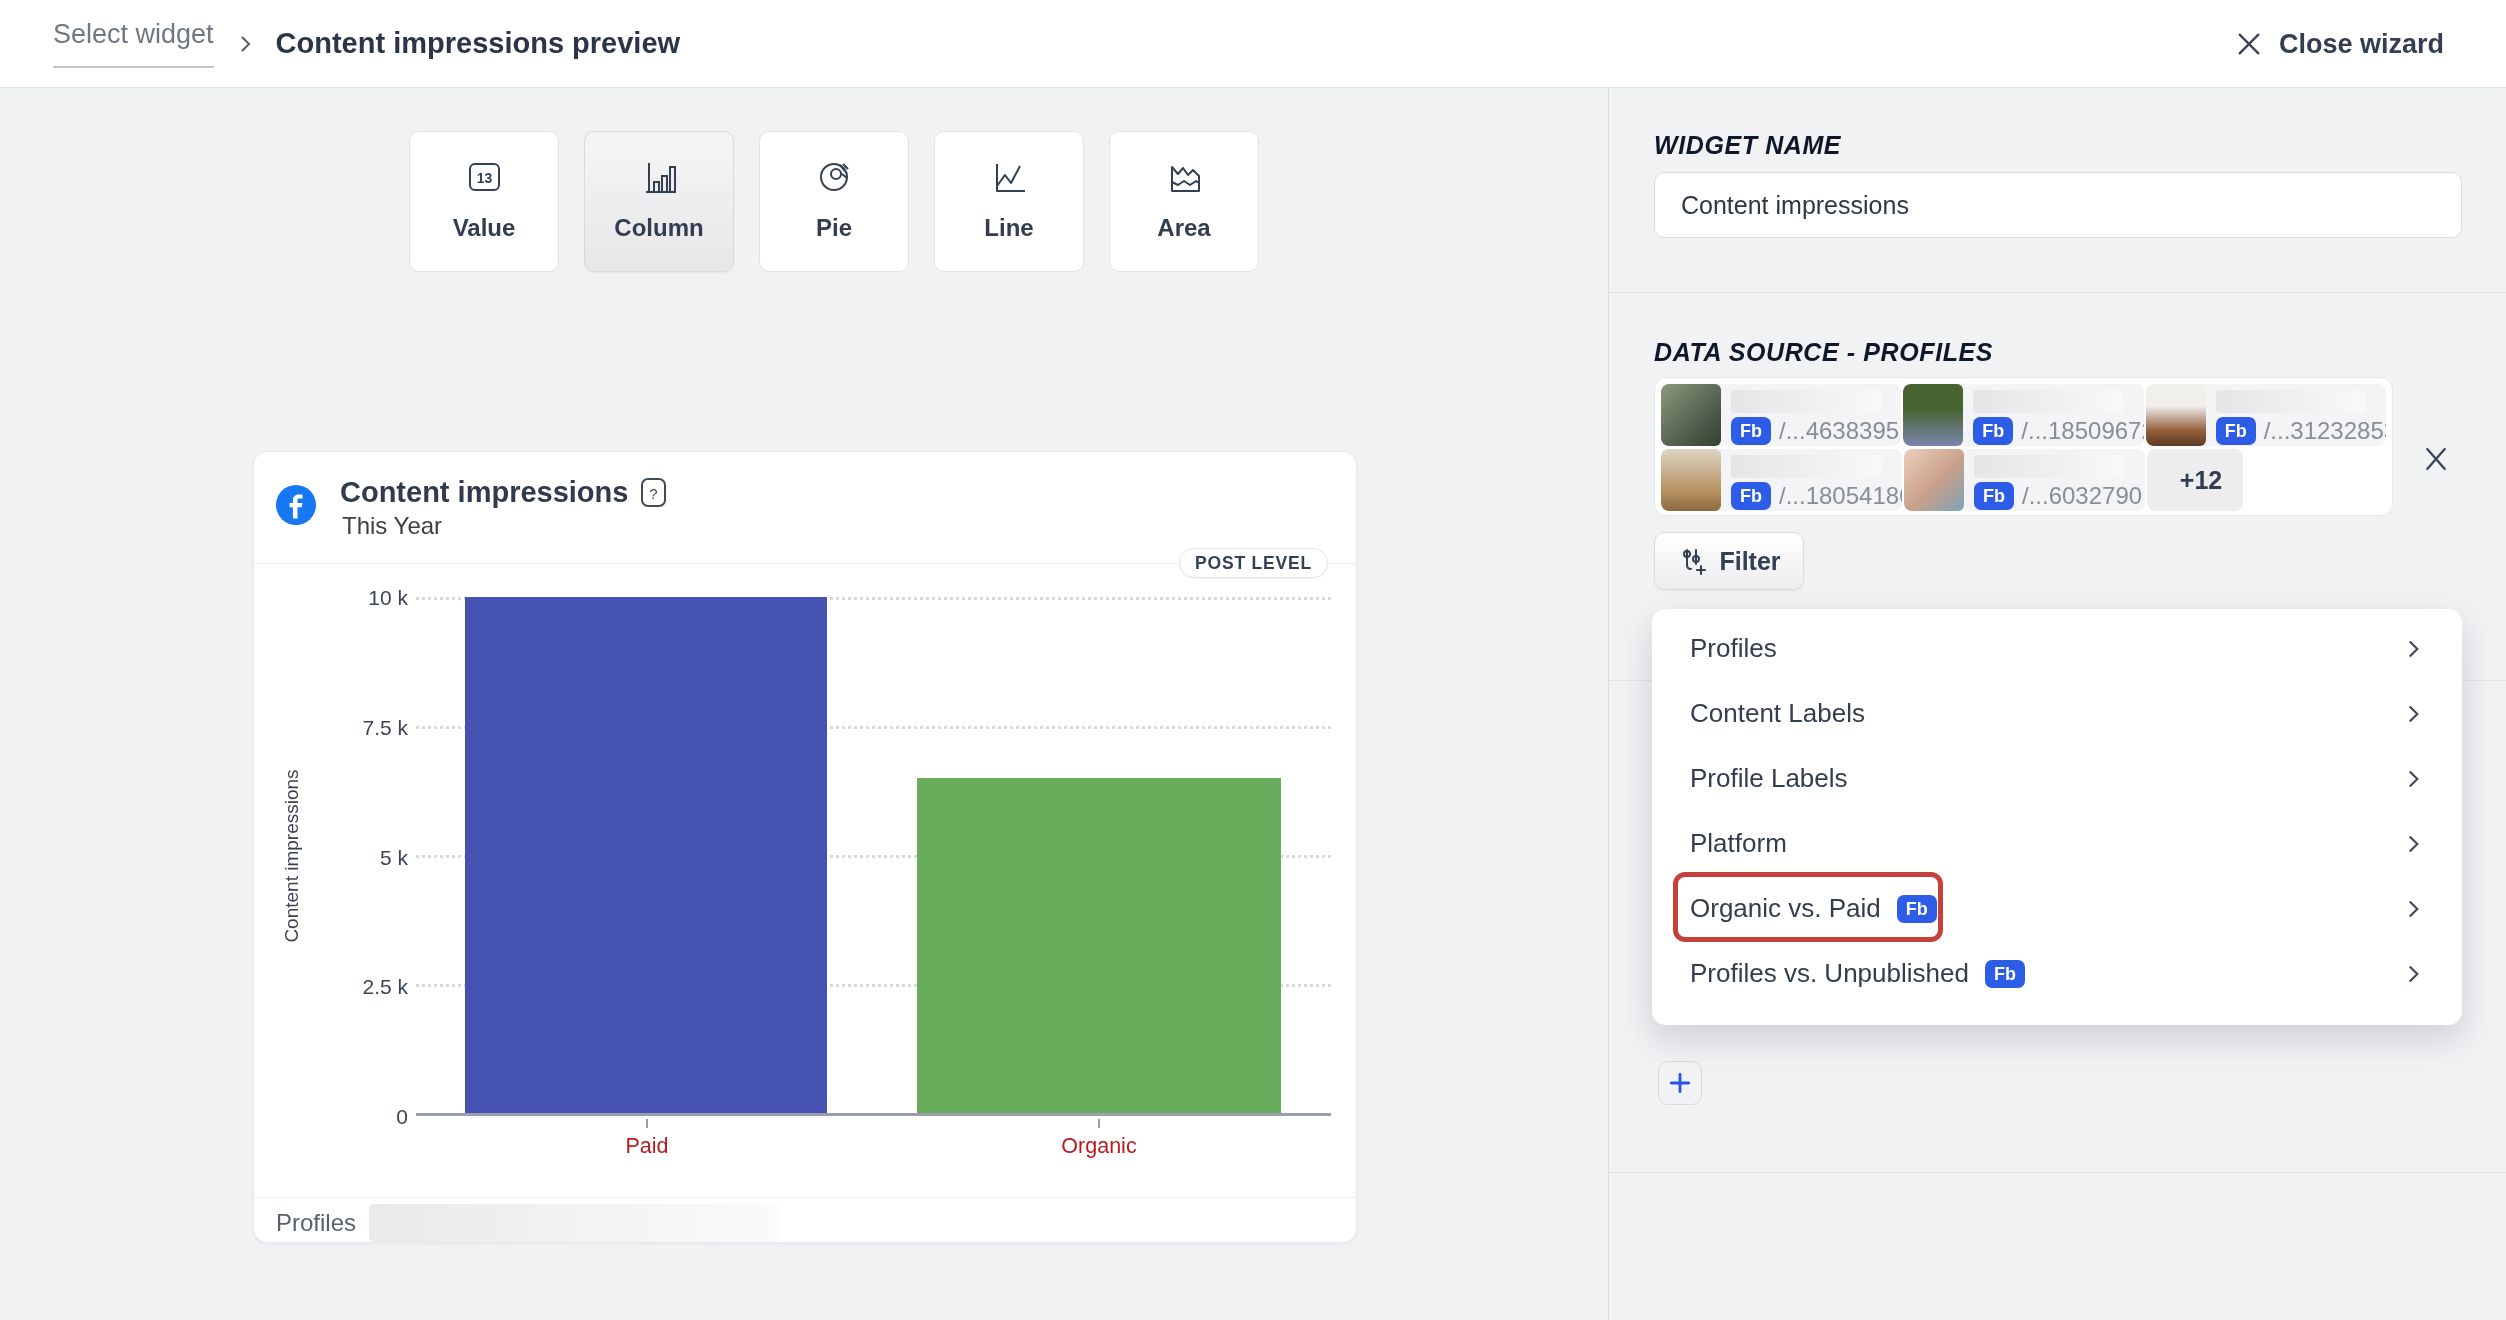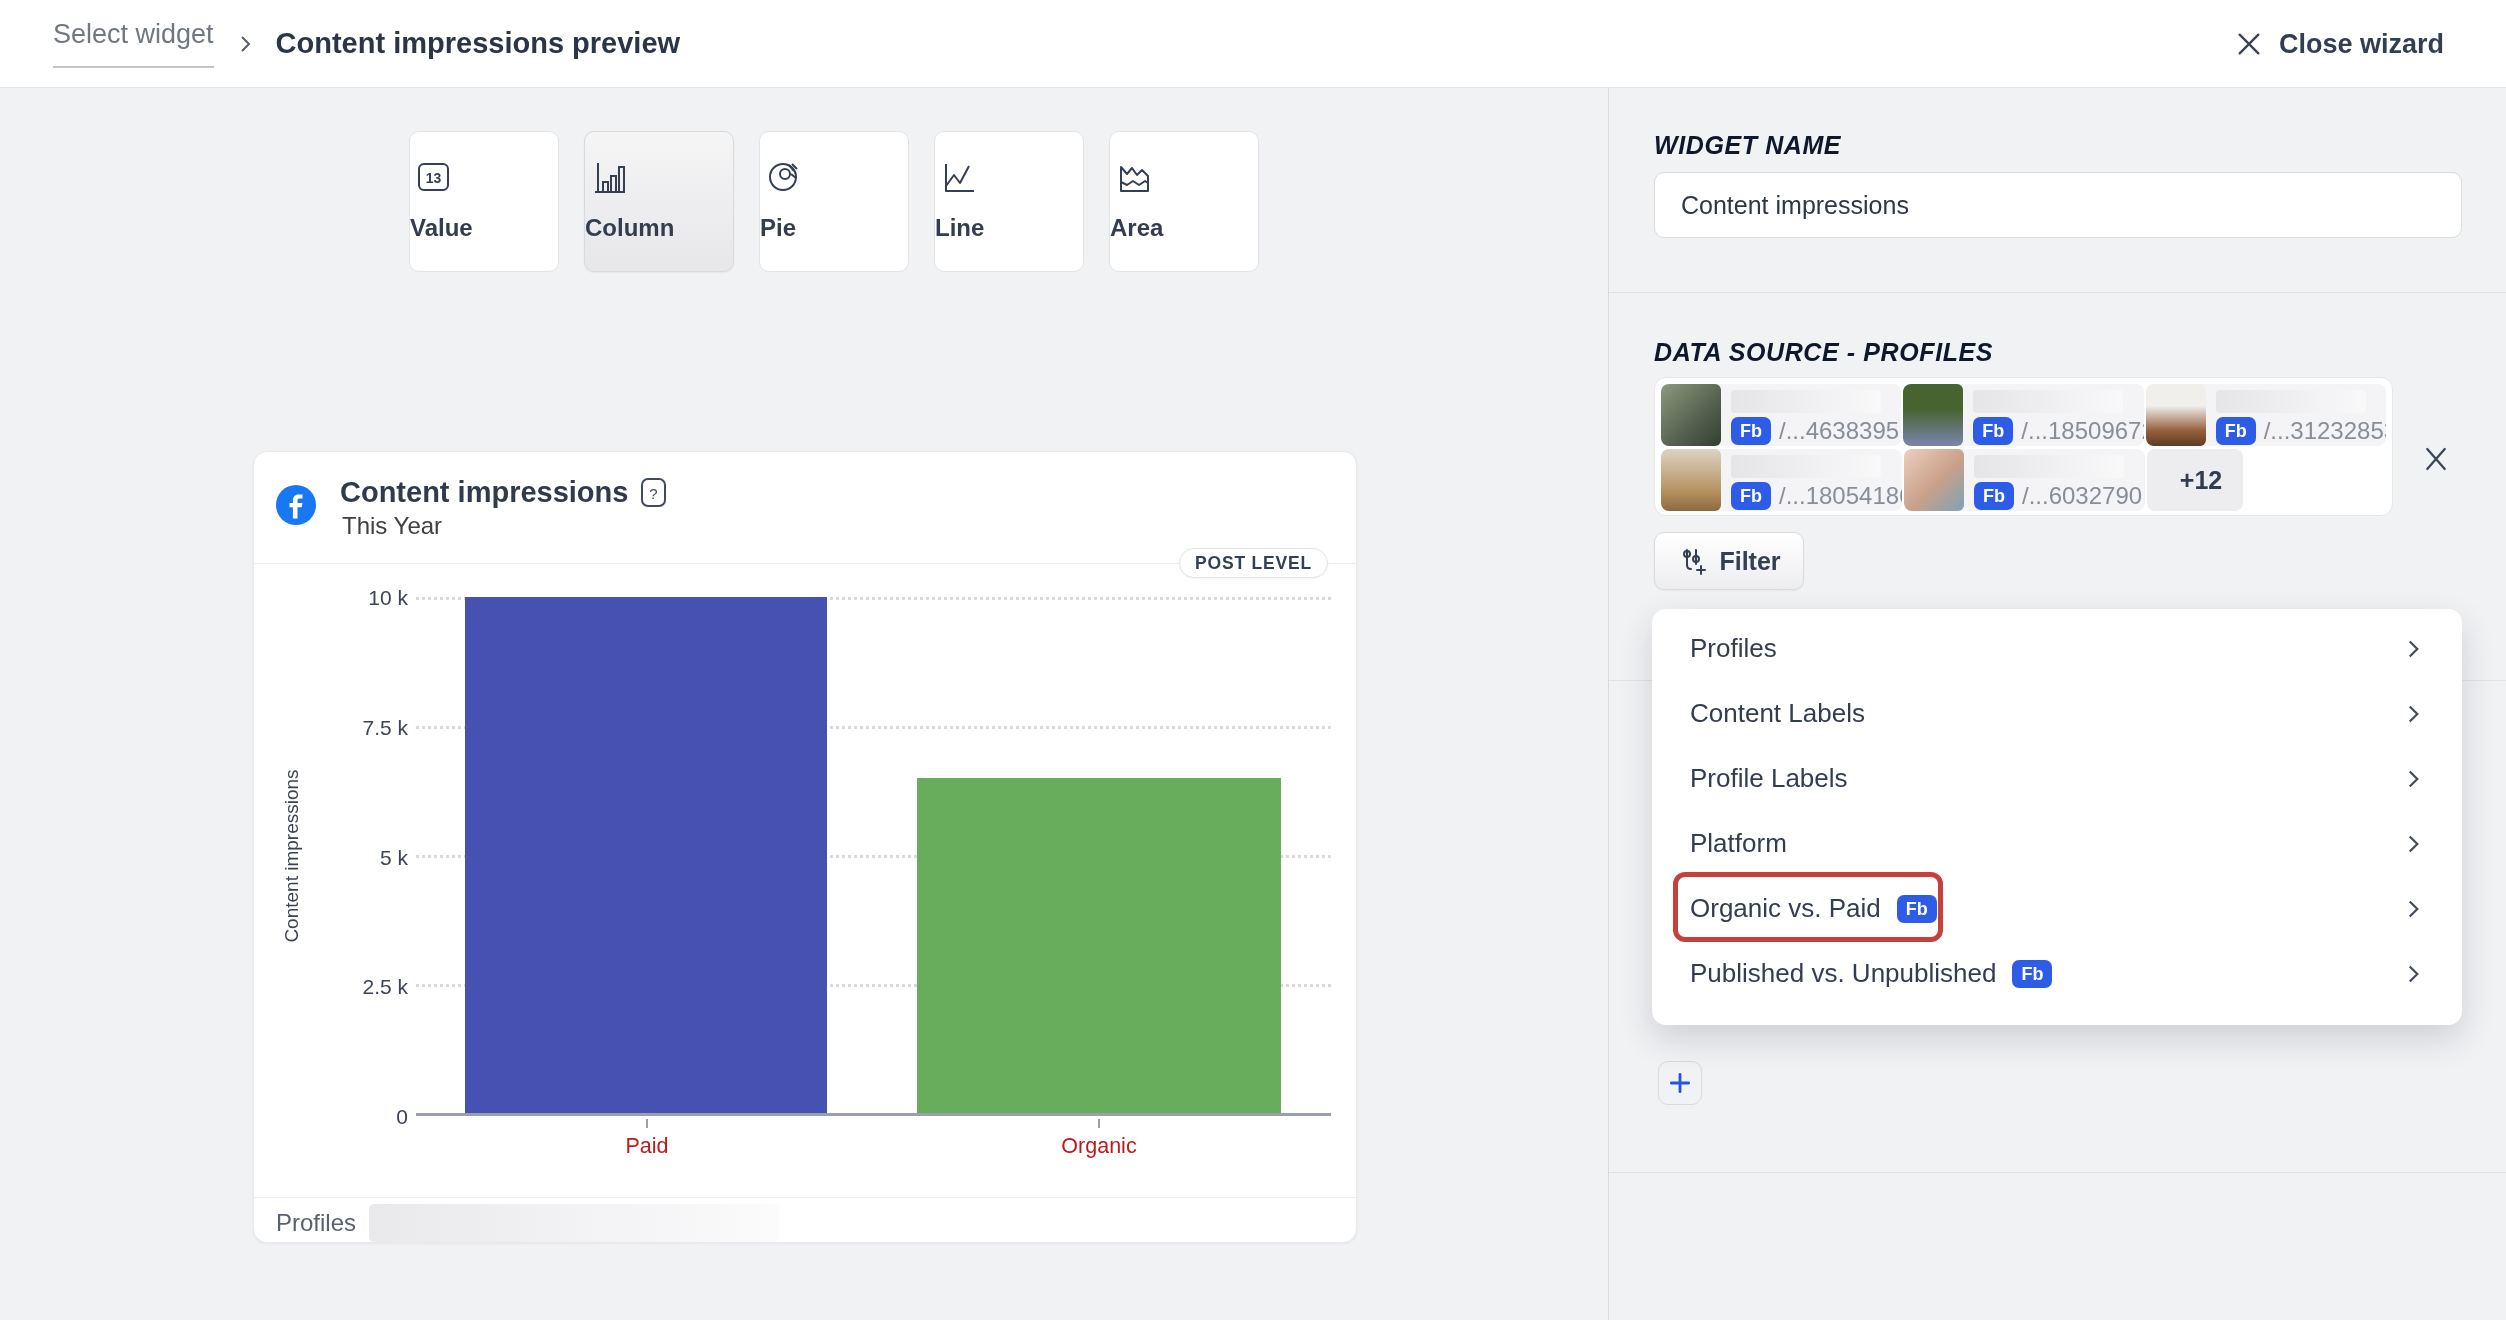--- a/index.html
+++ b/index.html
@@ -13,21 +13,21 @@
                 border-bottom:2px solid #c2c5c9; cursor:pointer; }
   .crumb-sep { margin:0 20px; display:flex; align-items:center; }
   .page-title { font-size:29px; font-weight:bold; color:#2c3547; }
   .close-wizard { position:absolute; right:62px; top:0; height:88px; display:flex; align-items:center;
                   gap:16px; cursor:pointer; }
   .close-wizard span { font-size:27px; font-weight:bold; color:#333e51; }
 
   
   .type-card { position:absolute; top:131px; width:150px; height:141px; background:#fff;
                border:1px solid #e2e3e7; border-radius:10px; display:flex; flex-direction:column;
-               align-items:flex-start; justify-content:flex-start; padding-top:22px; cursor:pointer; }
+               align-items:center; justify-content:flex-start; padding-top:22px; cursor:pointer; }
   .type-card.selected { background:linear-gradient(180deg,#f5f5f6,#e7e7ea);
                         border-color:#d8d9de; box-shadow:0 1px 2px rgba(20,24,35,.05); }
   .type-card .tlabel { margin-top:14px; font-size:24px; font-weight:bold; color:#333d4f; }
 
   
   .chart-card { position:absolute; left:253px; top:451px; width:1104px; height:792px; background:#fff;
                 border:1px solid #e8e9ec; border-radius:14px; box-shadow:0 1px 3px rgba(20,24,35,.05); }
   .fb-circle { position:absolute; left:22px; top:33px; width:40px; height:40px; border-radius:50%;
                background:#1877f2; }
   .card-title-row { position:absolute; left:86px; top:24px; display:flex; align-items:center; gap:12px; }
@@ -334,21 +334,21 @@
     <div class="menu-item">
       <span class="mlabel">Organic vs. Paid</span>
       <span class="fb-badge">Fb</span>
       <span class="chev">
           <svg width="26" height="26" viewBox="0 0 24 24" fill="none" stroke="#414b5c" stroke-width="2">
             <path d="M9 5 L16 12 L9 19"></path>
           </svg>
         </span>
     </div>
     <div class="menu-item">
-      <span class="mlabel">Published vs. Unpublished</span>
+      <span class="mlabel">Profiles vs. Unpublished</span>
       <span class="fb-badge">Fb</span>
       <span class="chev">
           <svg width="26" height="26" viewBox="0 0 24 24" fill="none" stroke="#414b5c" stroke-width="2">
             <path d="M9 5 L16 12 L9 19"></path>
           </svg>
         </span>
     </div>
     <div class="red-box"></div>
   </div>
 

